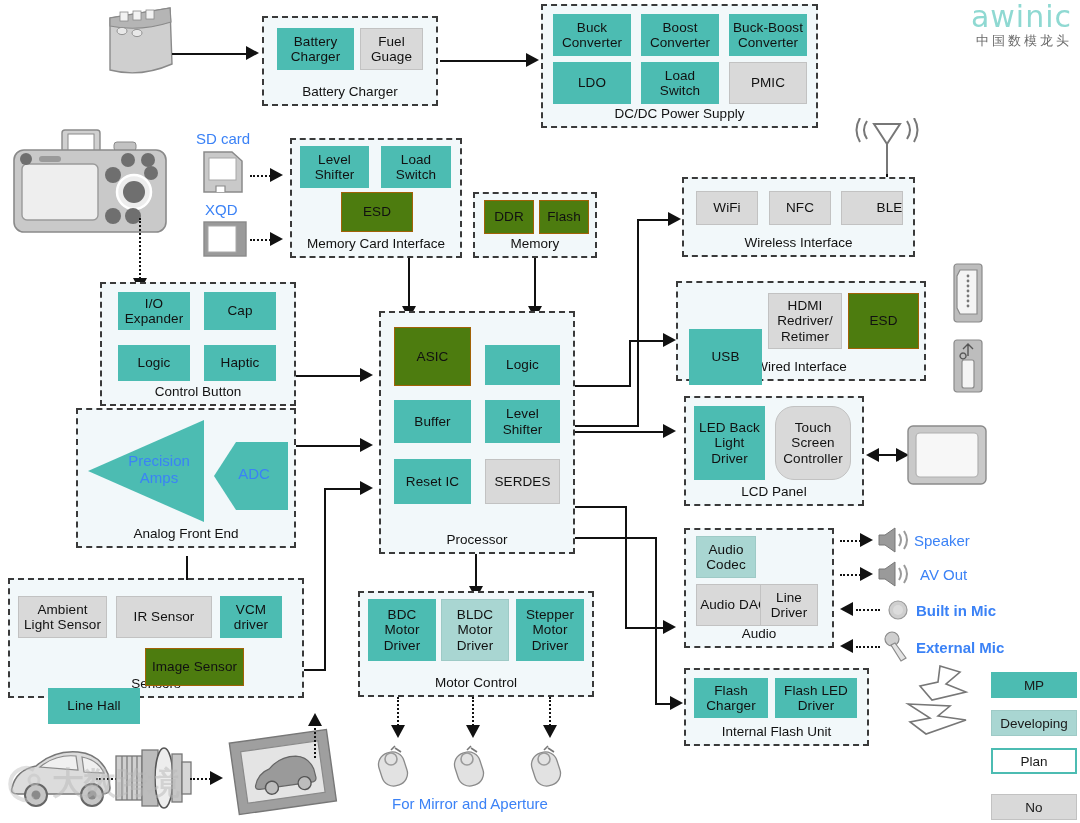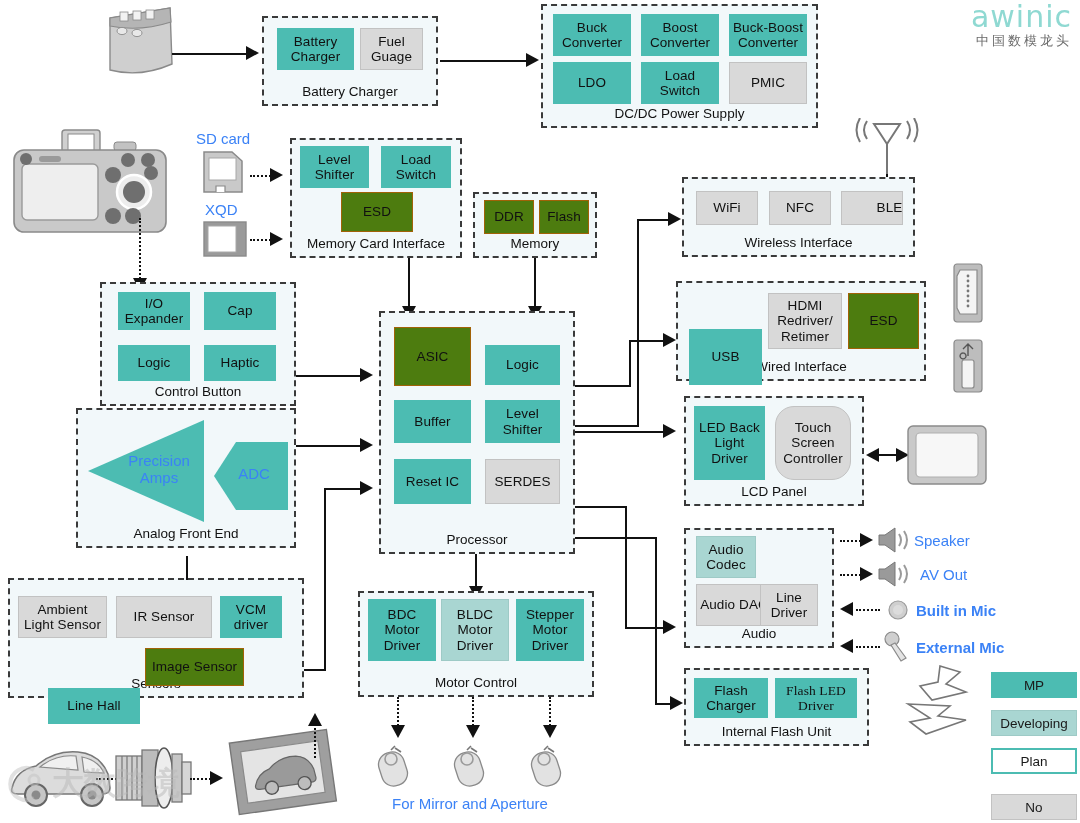--- a/index.html
+++ b/index.html
@@ -349,21 +349,21 @@
   <path d="M17 6 L21 2 M21 4 L27 8" stroke="#777" stroke-width="1.6" fill="none"></path>
   <rect x="6" y="8" width="26" height="34" rx="12" fill="#e2e2e2" stroke="#8a8a8a" stroke-width="1.3" transform="rotate(-18 19 25)"></rect>
   <circle cx="17" cy="15" r="6" fill="none" stroke="#9a9a9a" stroke-width="1.6"></circle>
 </svg>
 <div class="ftxt" style="left:392px;top:795px;">For Mirror and Aperture</div>
 
 <div class="group" style="left:684px;top:668px;width:185px;height:78px;">
   <div class="group-label">Internal Flash Unit</div>
 </div>
 <div class="chip mp" style="left:694px;top:678px;width:74px;height:40px;">Flash Charger</div>
-<div class="chip mp" style="left:775px;top:678px;width:82px;height:40px;font-family:Liberation Serif, serif;">Flash LED Driver</div>
+<div class="chip mp" style="left:775px;top:678px;width:82px;height:40px;">Flash LED Driver</div>
 <svg class="art" style="left:880px;top:662px;width:90px;height:80px" viewBox="0 0 90 80">
   <path d="M60 4 L80 10 L66 22 L86 30 L52 38 L40 24 L58 20 Z" fill="none" stroke="#777" stroke-width="1.6"></path>
   <path d="M28 42 L70 44 L58 54 L86 58 L46 72 L30 60 L50 56 Z" fill="none" stroke="#777" stroke-width="1.6"></path>
 </svg>
 
 <svg class="art" style="left:6px;top:740px;width:110px;height:70px" viewBox="0 0 110 70">
   <path d="M6 48 Q10 30 30 26 Q48 10 72 12 Q94 14 102 34 L104 48 Q104 54 96 54 L12 54 Q4 54 6 48 Z" fill="#dcdcdc" stroke="#777" stroke-width="1.6"></path>
   <path d="M34 27 Q50 14 70 16 L72 30 Z" fill="#f0f0f0" stroke="#8a8a8a" stroke-width="1.2"></path>
   <path d="M76 17 Q92 20 98 33 L78 32 Z" fill="#f0f0f0" stroke="#8a8a8a" stroke-width="1.2"></path>
   <circle cx="30" cy="55" r="11" fill="#c6c6c6" stroke="#666" stroke-width="2"></circle>

